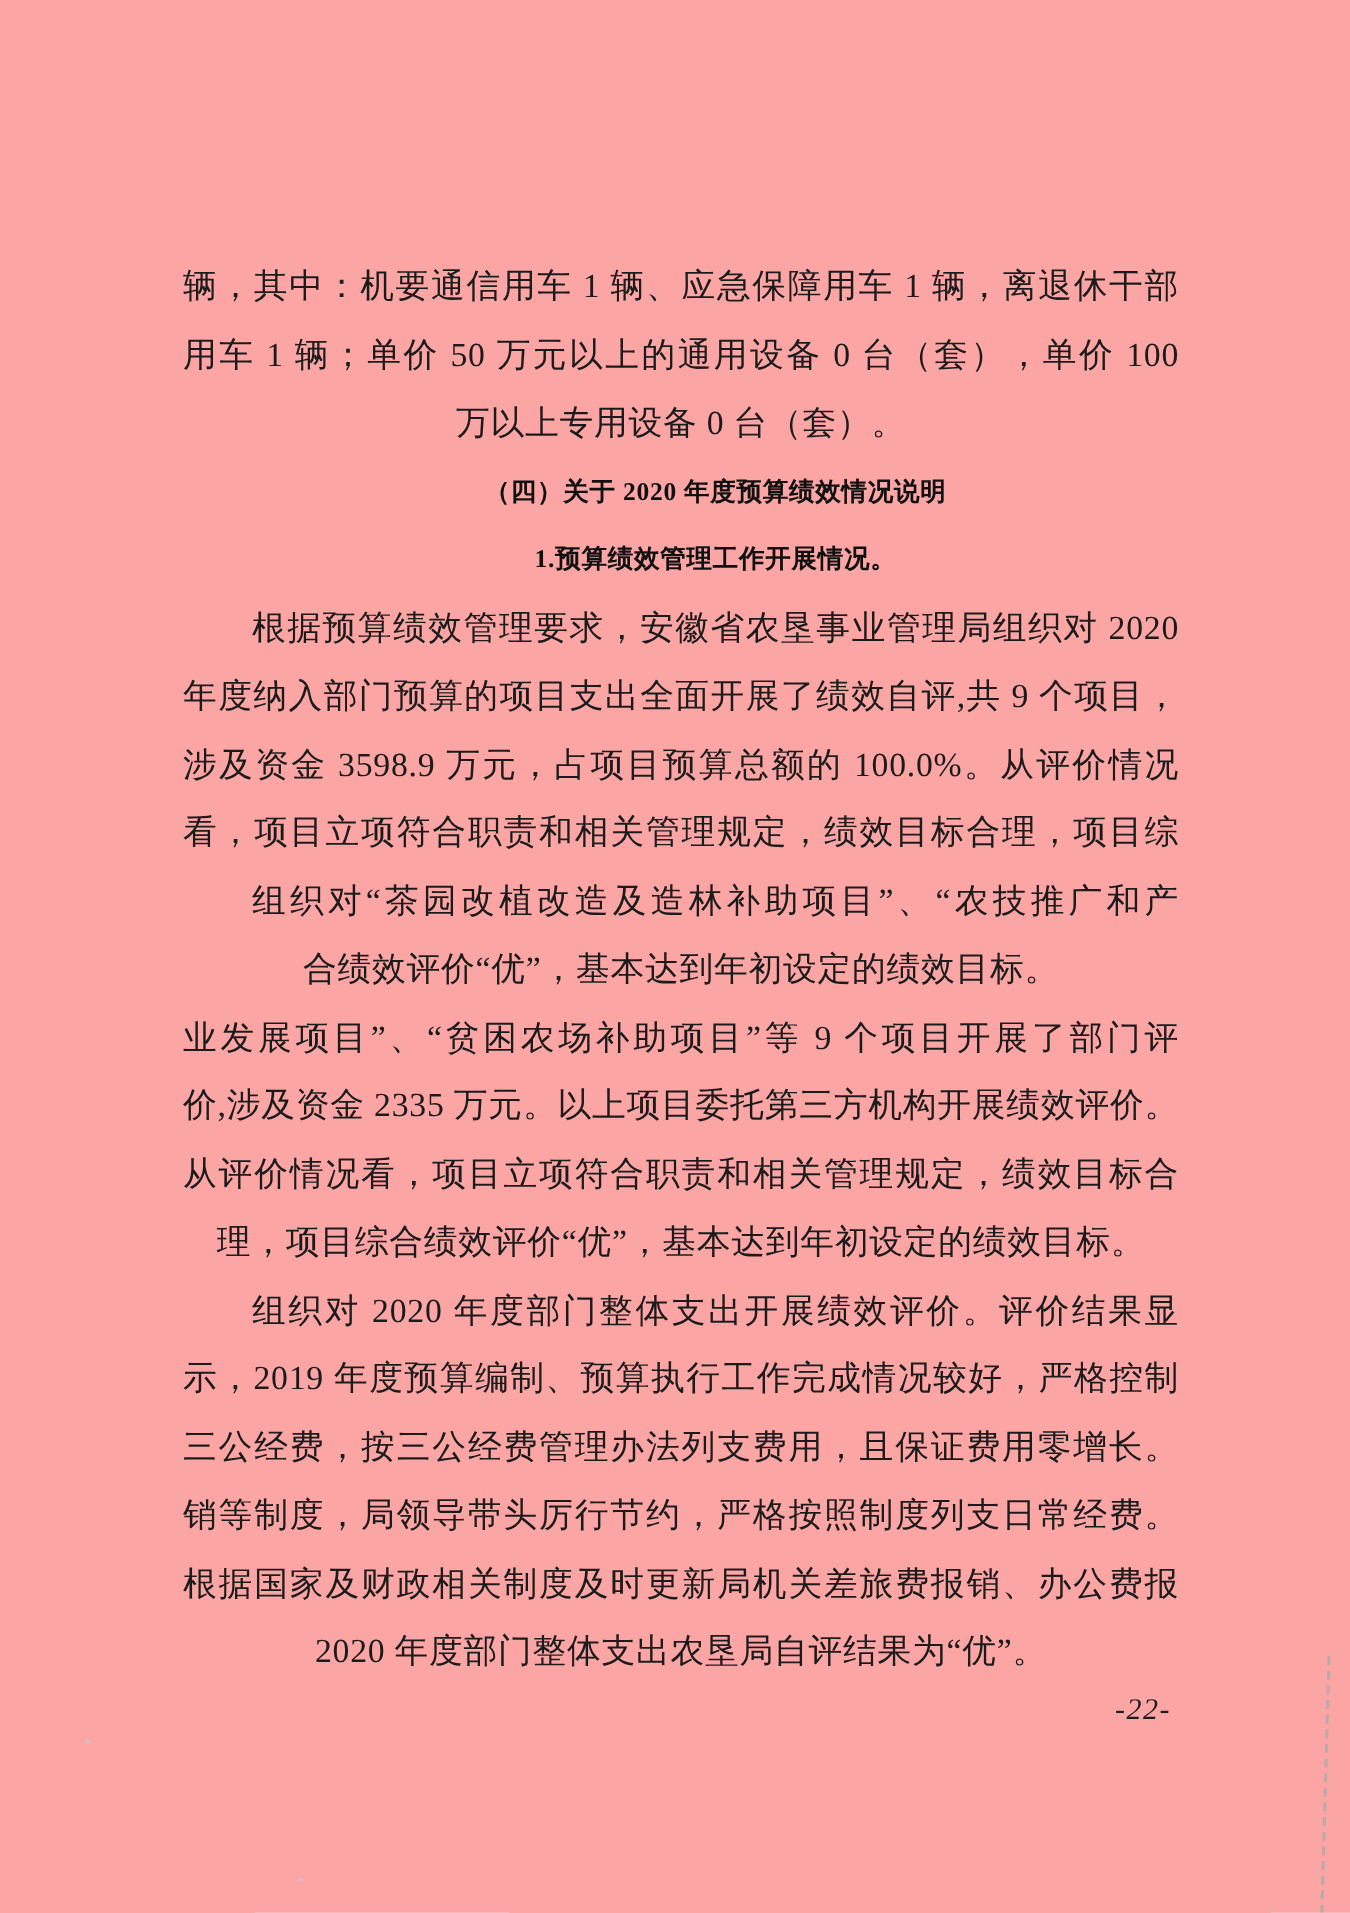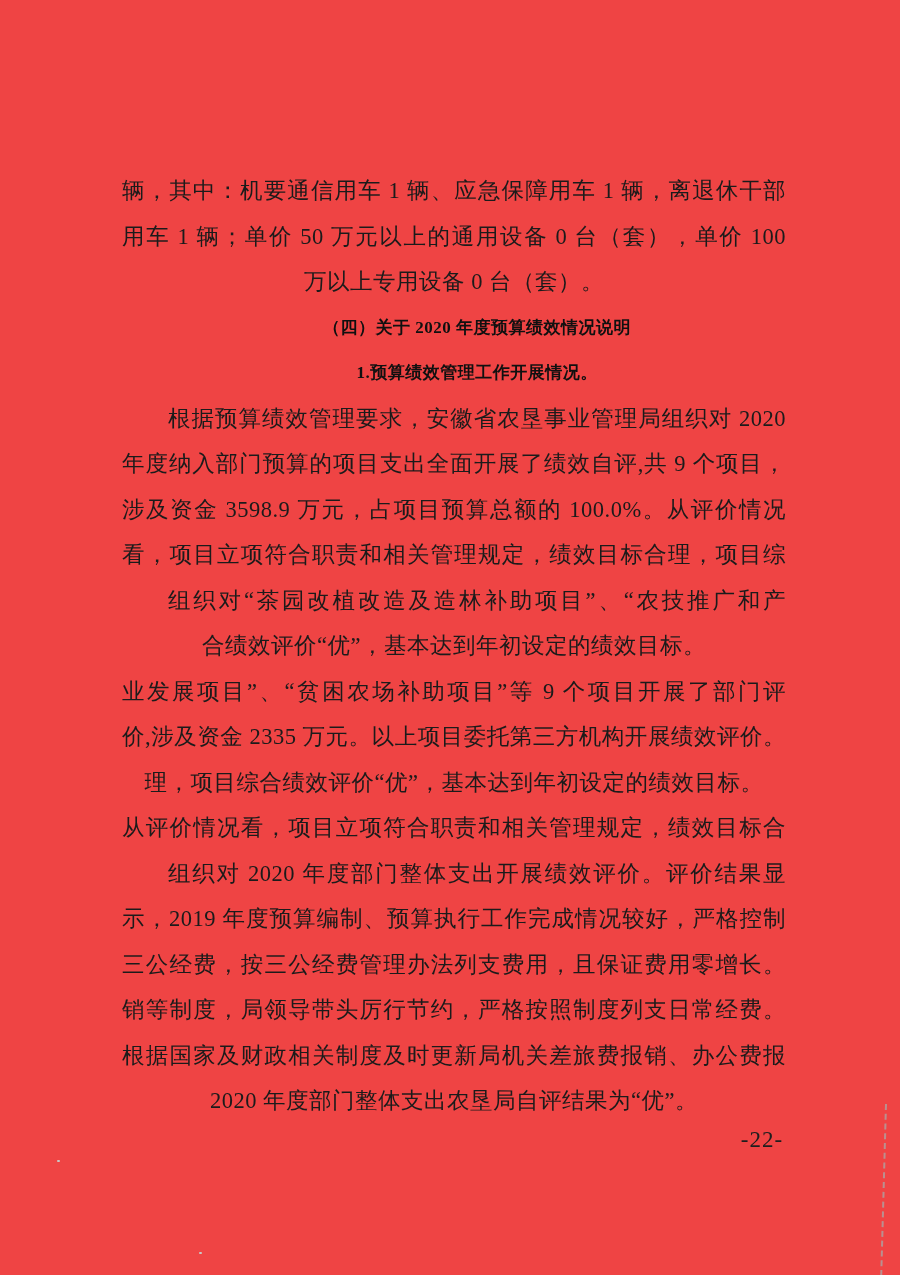--- a/index.html
+++ b/index.html
@@ -6,21 +6,21 @@
   body {
     width: 900px;
     height: 1275px;
     background: #f4f4f2;
     font-family: "Liberation Serif", "DejaVu Serif", serif;
   }
   .page {
     position: relative;
     width: 900px;
     height: 1275px;
-    background: #ef4444;
+    background: #fca5a5;
     overflow: hidden;
     color: #1b1b1b;
   }
   .doc-body {
     position: absolute;
     left: 122px;
     top: 168px;
     width: 664px;
   }
   .line {
@@ -39,23 +39,24 @@
   .line.indent { text-indent: 46px; }
   .line.bold { font-weight: 700; color: #101010; font-size: 17px; }
   .page-number {
     position: absolute;
     top: 1124px;
     left: 736px;
     width: 52px;
     height: 32px;
     line-height: 32px;
     text-align: center;
-    font-size: 23px;
+    font-size: 20px;
     letter-spacing: 1px;
     color: #1e1e1e;
+    font-style: italic;
   }
   .dashed-artifact {
     position: absolute;
     top: 1104px;
     left: 885px;
     height: 172px;
     width: 0;
     border-left: 2px dashed #a9a9a9;
     transform: rotate(1.6deg);
     transform-origin: top center;
@@ -82,22 +83,22 @@
       <div class="line bold indent">（四）关于 2020 年度预算绩效情况说明</div>
       <div class="line bold indent">1.预算绩效管理工作开展情况。</div>
       <div class="line indent fill">根据预算绩效管理要求，安徽省农垦事业管理局组织对 2020</div>
       <div class="line fill">年度纳入部门预算的项目支出全面开展了绩效自评,共 9 个项目，</div>
       <div class="line fill">涉及资金 3598.9 万元，占项目预算总额的 100.0%。从评价情况</div>
       <div class="line fill">看，项目立项符合职责和相关管理规定，绩效目标合理，项目综</div>
       <div class="line indent fill">组织对“茶园改植改造及造林补助项目”、“农技推广和产</div>
       <div class="line">合绩效评价“优”，基本达到年初设定的绩效目标。</div>
       <div class="line fill">业发展项目”、“贫困农场补助项目”等 9 个项目开展了部门评</div>
       <div class="line fill">价,涉及资金 2335 万元。以上项目委托第三方机构开展绩效评价。</div>
+      <div class="line fill">从评价情况看，项目立项符合职责和相关管理规定，绩效目标合</div>
       <div class="line">理，项目综合绩效评价“优”，基本达到年初设定的绩效目标。</div>
-      <div class="line fill">从评价情况看，项目立项符合职责和相关管理规定，绩效目标合</div>
       <div class="line indent fill">组织对 2020 年度部门整体支出开展绩效评价。评价结果显</div>
       <div class="line fill">示，2019 年度预算编制、预算执行工作完成情况较好，严格控制</div>
       <div class="line fill">三公经费，按三公经费管理办法列支费用，且保证费用零增长。</div>
       <div class="line fill">销等制度，局领导带头厉行节约，严格按照制度列支日常经费。</div>
       <div class="line fill">根据国家及财政相关制度及时更新局机关差旅费报销、办公费报</div>
       <div class="line">2020 年度部门整体支出农垦局自评结果为“优”。</div>
     </div>
   <div class="page-number">-22-</div>
   <div class="dashed-artifact"></div>
   <div class="speck s1"></div>

